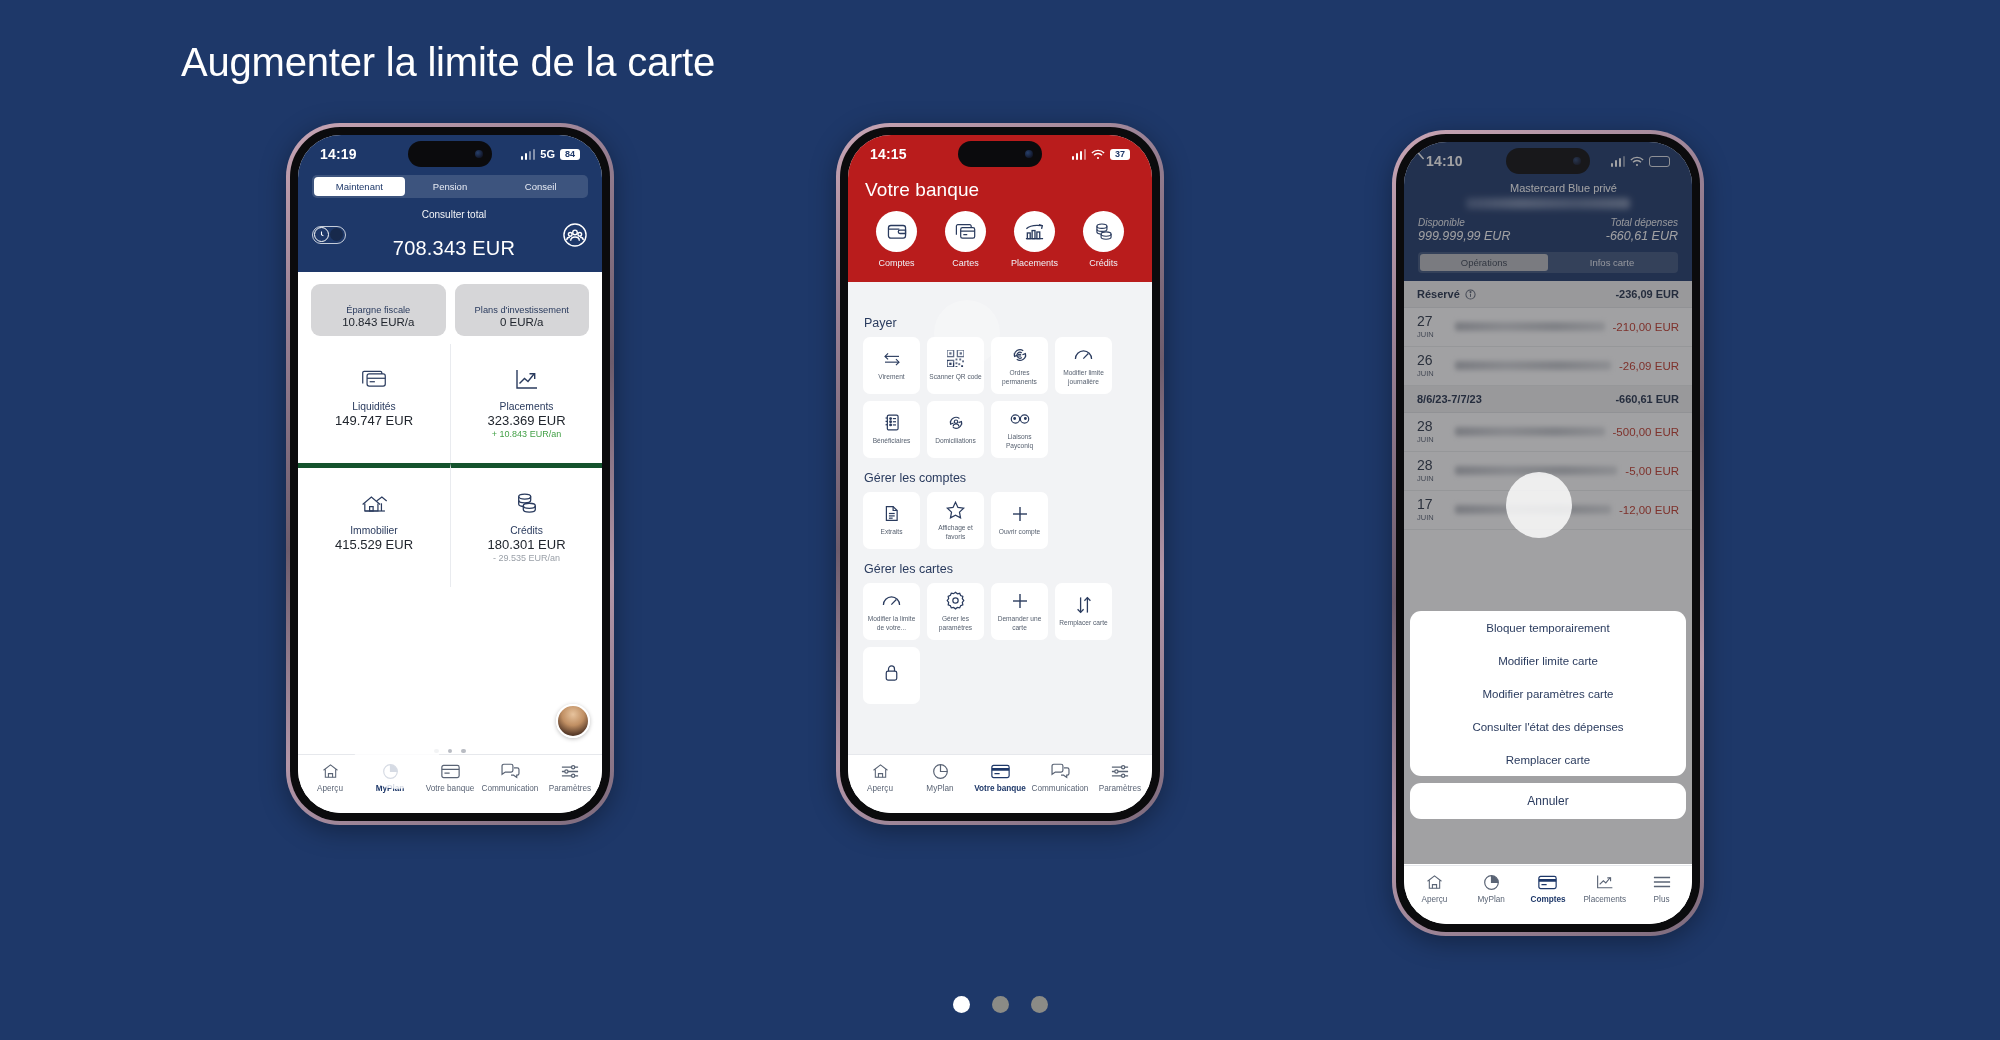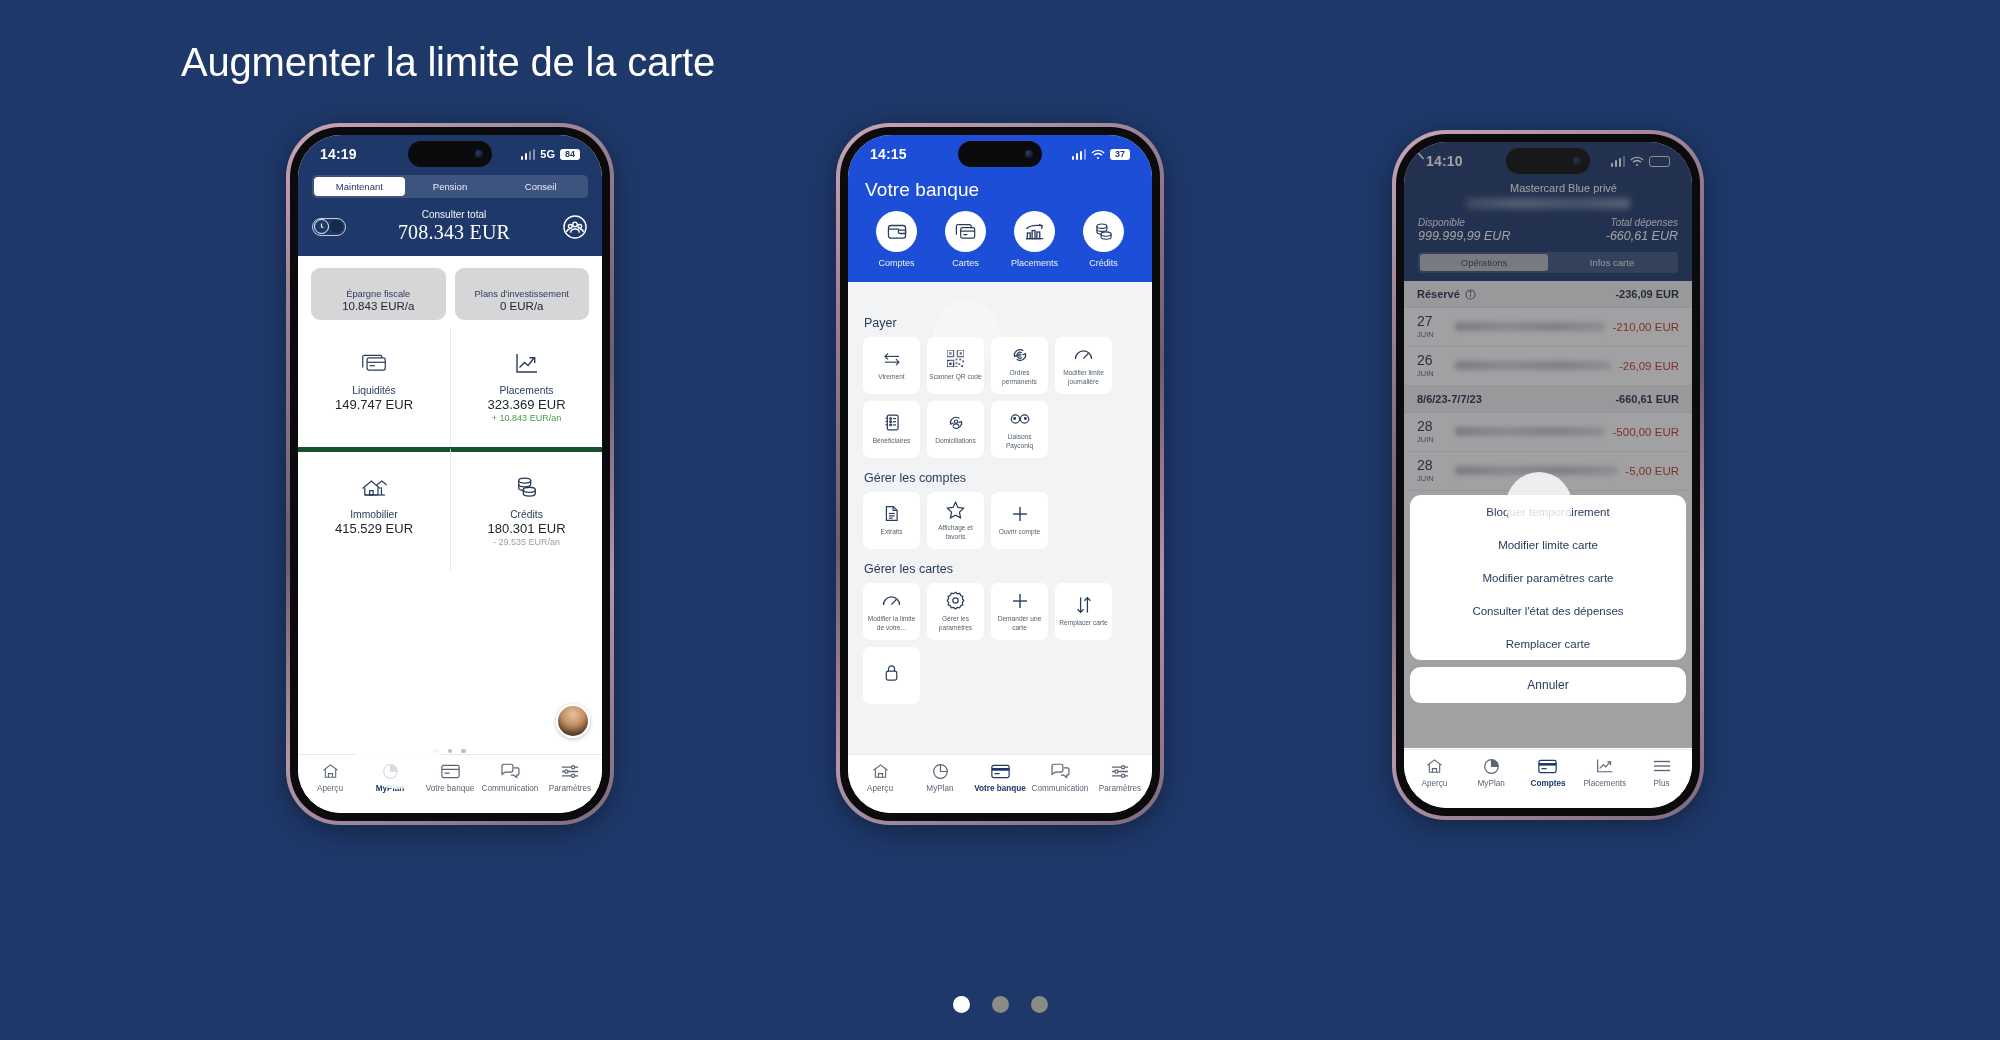--- a/index.html
+++ b/index.html
@@ -48,21 +48,21 @@
   .screen {
     width: 100%; height: 100%;
     border-radius: 43px;
     overflow: hidden;
     position: relative;
     background: #ffffff;
   }
 
   #phone1 { left: 286px; top: 123px; width: 328px; height: 702px; }
   #phone2 { left: 836px; top: 123px; width: 328px; height: 702px; }
-  #phone3 { left: 1392px; top: 130px; width: 312px; height: 690px; }
+  #phone3 { left: 1392px; top: 130px; width: 312px; height: 806px; }
 
   
   .statusbar {
     height: 38px;
     display: flex; align-items: center;
     padding: 0 22px;
     position: relative;
     font-size: 14px; font-weight: bold;
   }
   .sb-time { letter-spacing: 0.2px; }
@@ -129,21 +129,21 @@
   .p1-toggle .knob {
     position:absolute; right: 2px; width: 13px; height: 13px; border-radius: 50%;
     background: #17294b;
   }
   .p1-toggle .clockface {
     position:absolute; left: 1px; width: 15px; height: 15px; border-radius: 50%;
     border: 1.3px solid #fff;
   }
   .p1-tot { flex: 1; text-align: center; }
   .p1-tot-lbl { font-size: 10px; opacity: .95; }
-  .p1-tot-val { font-size: 20px; margin-top: 1px; letter-spacing: .2px; font-family: Liberation Serif, serif; }
+  .p1-tot-val { font-size: 20px; margin-top: 17px; letter-spacing: .2px; }
   .p1-people { width: 26px; height: 26px; }
   .p1-chips { display: flex; gap: 9px; padding: 12px 13px 8px 13px; background:#fff;}
   .p1-chip {
     flex: 1; background: #d6d6d8; border-radius: 9px;
     padding: 7px 4px 8px 4px; text-align: center;
   }
   .p1-chip-lbl { font-size: 9.3px; color: #2a3b5e; margin-top: 14px; }
   .p1-chip-val { font-size: 11.5px; color: #21262e; margin-top: 1px; }
   .p1-grid { display: grid; grid-template-columns: 1fr 1fr; }
   .p1-cell {
@@ -175,21 +175,21 @@
 
   
   .tapcircle {
     position: absolute; border-radius: 50%;
     background: rgba(255,255,255,0.82);
     z-index: 8; pointer-events: none;
   }
 
   
   #phone2 .screen { background: #f2f3f5; }
-  .p2-top { background: #1d4ed8; color: #fff; padding: 0 0 14px 0; }
+  .p2-top { background: #b91c1c; color: #fff; padding: 0 0 14px 0; }
   .p2-title { font-size: 19px; padding: 6px 17px 0 17px; letter-spacing: .1px;}
   .p2-quick { display: flex; padding: 10px 14px 0 14px; }
   .p2-q { flex: 1; display: flex; flex-direction: column; align-items: center; position: relative; }
   .p2-q .circ {
     width: 41px; height: 41px; border-radius: 50%; background: #fff;
     display: flex; align-items: center; justify-content: center; color: #2a3b5e;
     position: relative; z-index: 2;
   }
   .p2-q .qlbl { font-size: 9px; margin-top: 6px; color: #eef1f7; position:relative; z-index:2;}
   .p2-body { position: absolute; left:0; right:0; top: 168px; bottom: 62px; overflow: hidden; background: #f2f3f5; }

